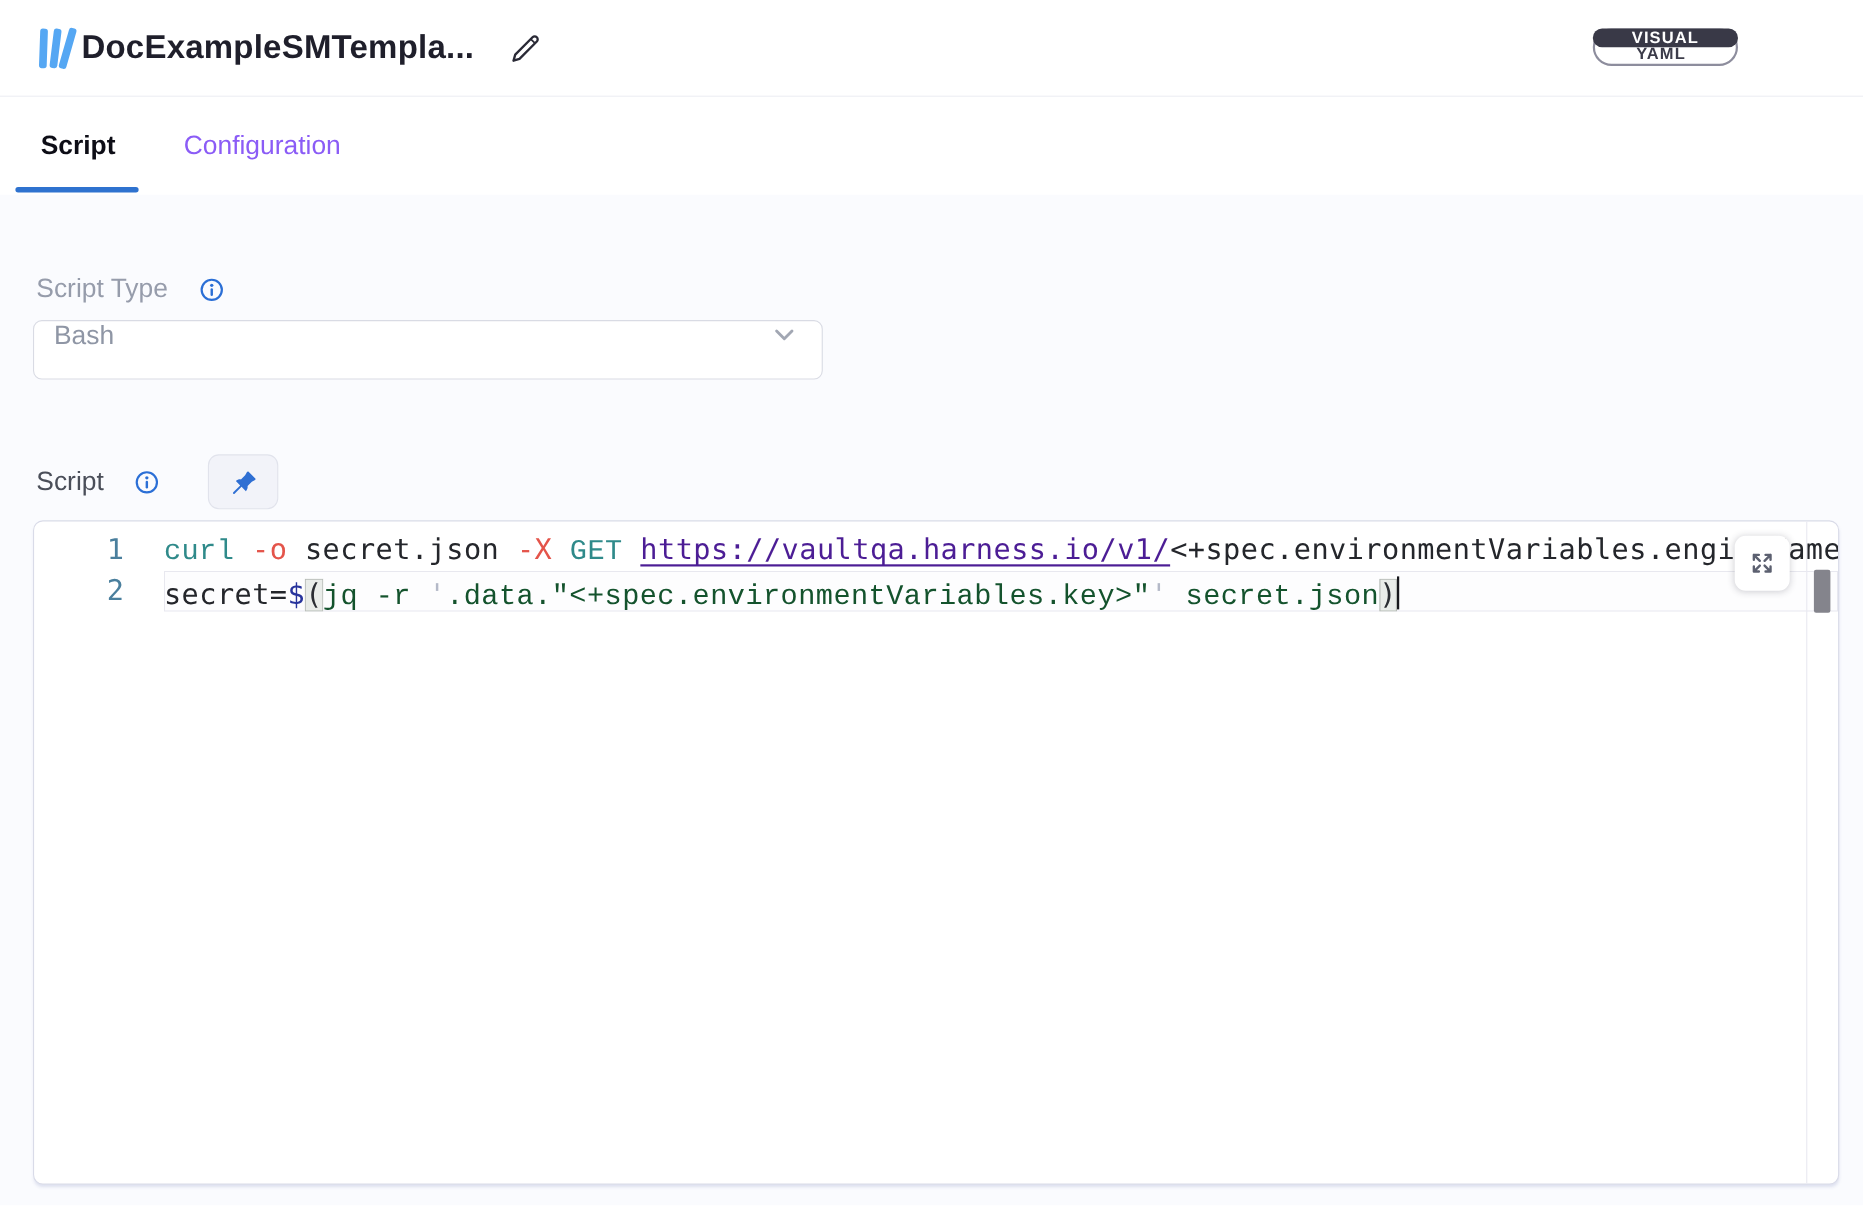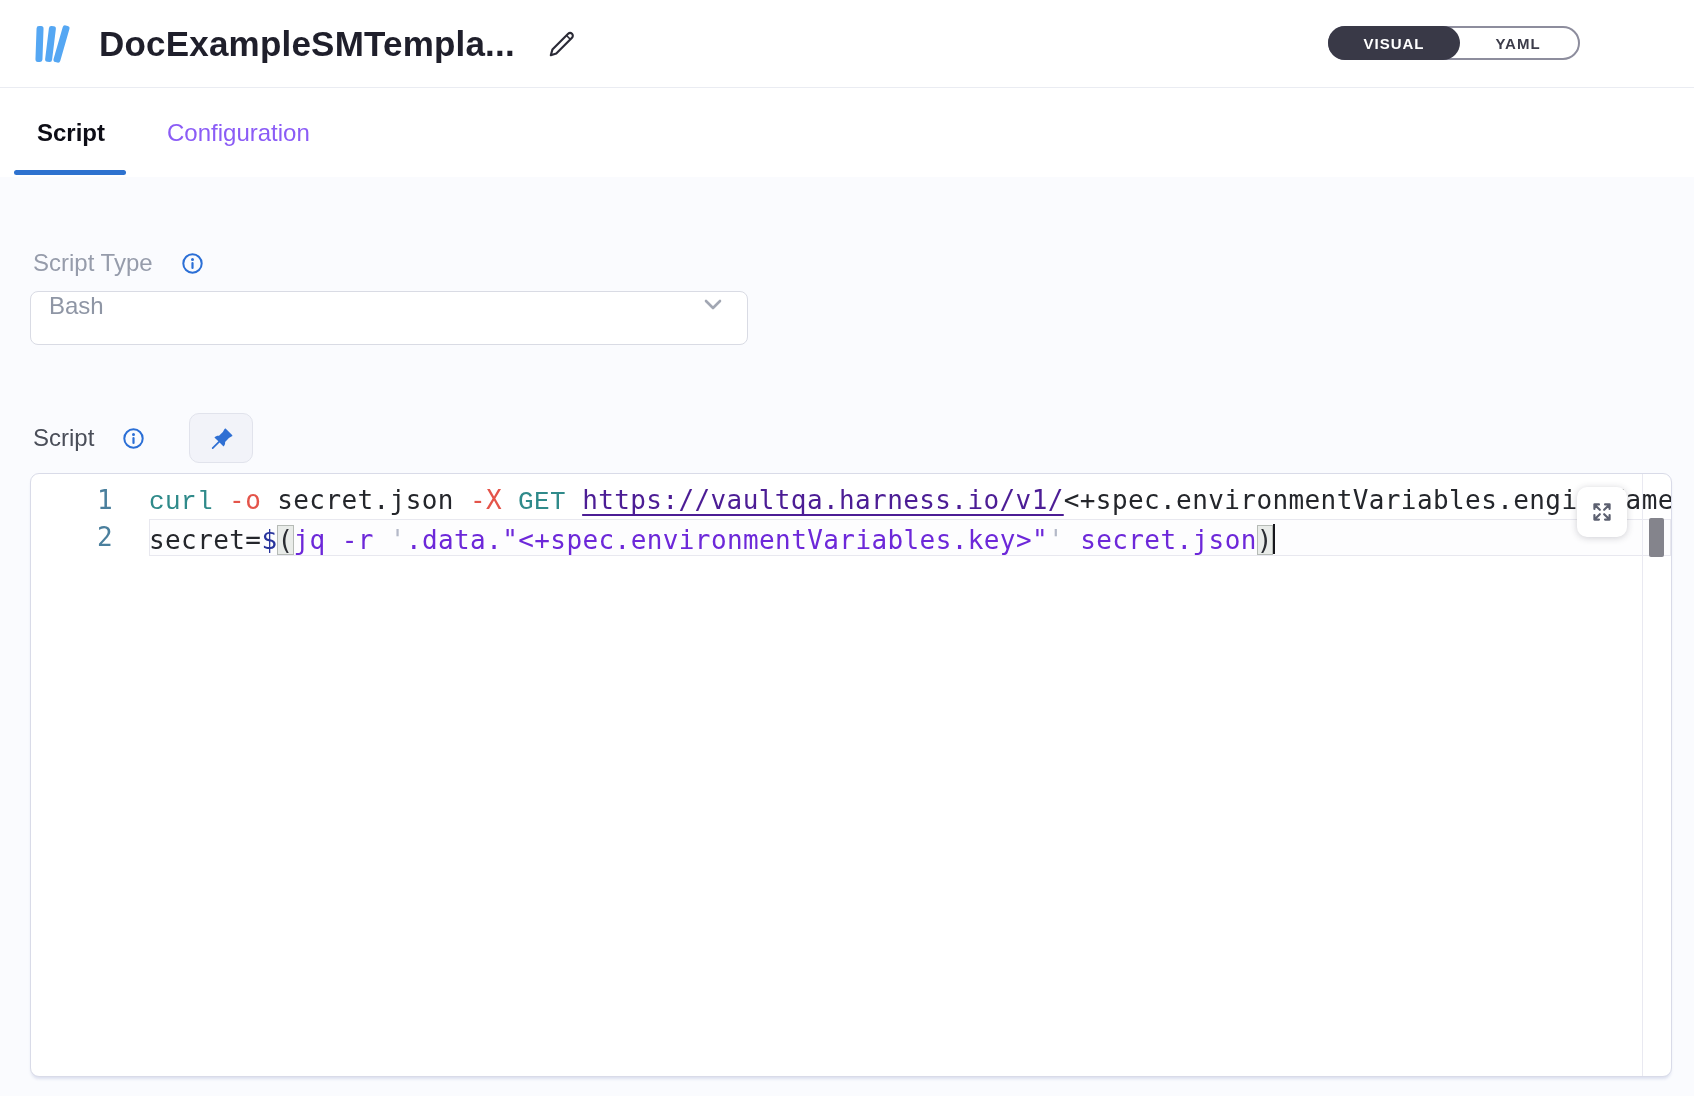--- a/index.html
+++ b/index.html
@@ -3,27 +3,27 @@
 <meta charset="utf-8">
 <style>
   * { box-sizing: border-box; margin: 0; padding: 0; }
   html,body { width:1694px; height:1096px; overflow:hidden; background:#fff;
               font-family:"Liberation Sans", sans-serif; }
 
   
   .header { position:relative; height:88px; background:#fff;
             border-bottom:1px solid #eaecf2; display:flex; align-items:center; }
   .logo { margin-left:33px; width:40px; height:42px; flex:none; }
-  .page-title { margin-left:26px; font-size:35px; font-weight:700; color:#1f1f2b;
+  .page-title { margin-left:1px; font-size:30px; font-weight:700; color:#1f1f2b;
                 letter-spacing:.2px; }
   .pencil-btn { margin-left:28px; width:38px; height:38px; display:flex;
                 align-items:center; justify-content:center; cursor:pointer; background:none; border:none; }
   .view-toggle { position:absolute; right:114px; top:26px; height:34px;
                  border:2px solid #8d8d9d; border-radius:18px; background:#fff;
-                 display:flex; align-items:stretch; }
+                 display:flex; align-items:stretch;flex-direction:column; }
   .seg { display:flex; align-items:center; justify-content:center;
          font-size:15px; font-weight:700; letter-spacing:1px; cursor:pointer; }
   .seg-visual { width:132px; margin:-2px; height:34px; background:#393947;
                 color:#fff; border-radius:17px; }
   .seg-yaml { width:120px; color:#3c3c4a; }
 
   
   .tabbar { position:relative; height:89px; background:#fff; display:flex;
             align-items:center; padding-left:37px; gap:62px; }
   .tab { font-size:24px; color:#8b5cf6; cursor:pointer; background:none; border:none;
@@ -58,21 +58,21 @@
           font-size:26px; letter-spacing:.4px; line-height:37px; }
   .line { display:flex; height:37px; }
   .ln { width:82px; flex:none; text-align:right; color:#4a7f9d; }
   .lc { flex:1 1 auto; min-width:0; margin-left:36px; white-space:pre; overflow:hidden; }
   .line.active .lc { background:#fdfdfe; box-shadow:inset 0 0 0 1px #e8e8ef; }
   .tk-cmd   { color:#2f8a8a;font-family:Liberation Mono, monospace; }
   .tk-flag  { color:#e4544a; }
   .tk-plain { color:#24262b; }
   .tk-link  { color:#4c1d95; text-decoration:underline; text-underline-offset:5px;
               text-decoration-thickness:2px; }
-  .tk-str   { color:#6d28d9; }
+  .tk-str   { color:#14532d;font-family:Liberation Mono, monospace; }
   .tk-var   { color:#27339c; }
   .tk-quote { color:#b4b9c8; }
   .tk-bracket { color:#2b2d33; background:#e9ece9; box-shadow:inset 0 0 0 1px #b6bbb6; }
   .caret { display:inline-block; width:2px; height:30px; background:#17171c;
            position:relative; top:5px; }
 
   .expand-btn { position:absolute; top:13px; right:44px; width:50px; height:50px;
                 background:#fff; border:none; border-radius:10px; cursor:pointer;
                 box-shadow:0 1px 7px rgba(40,41,61,.22); display:flex;
                 align-items:center; justify-content:center; }

